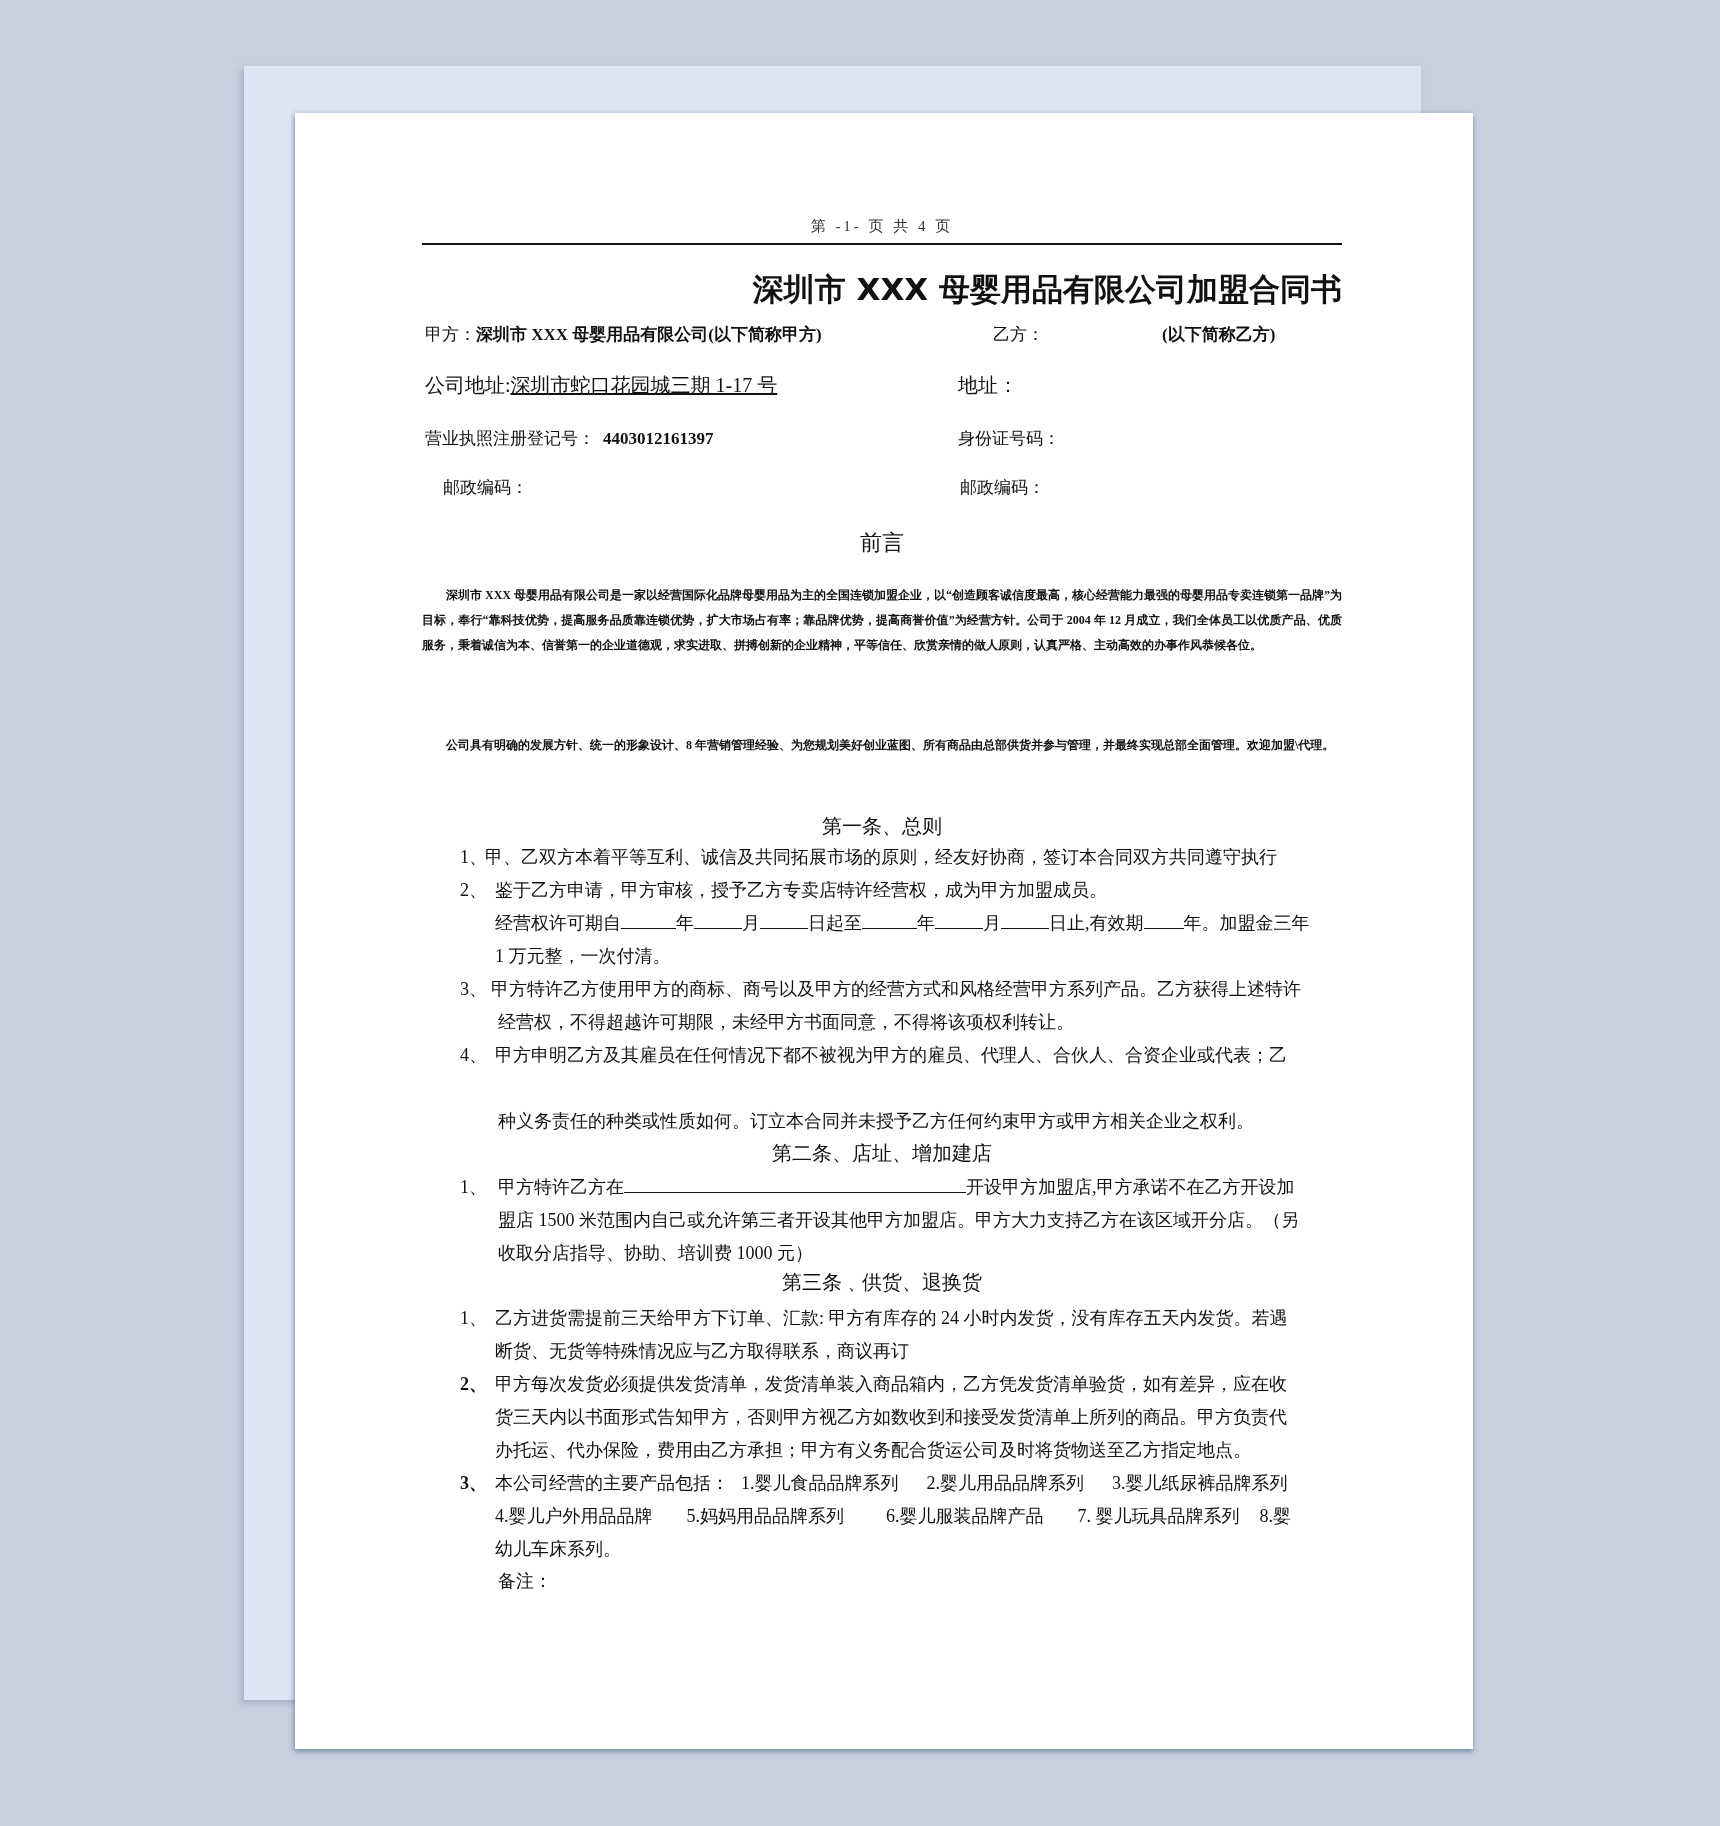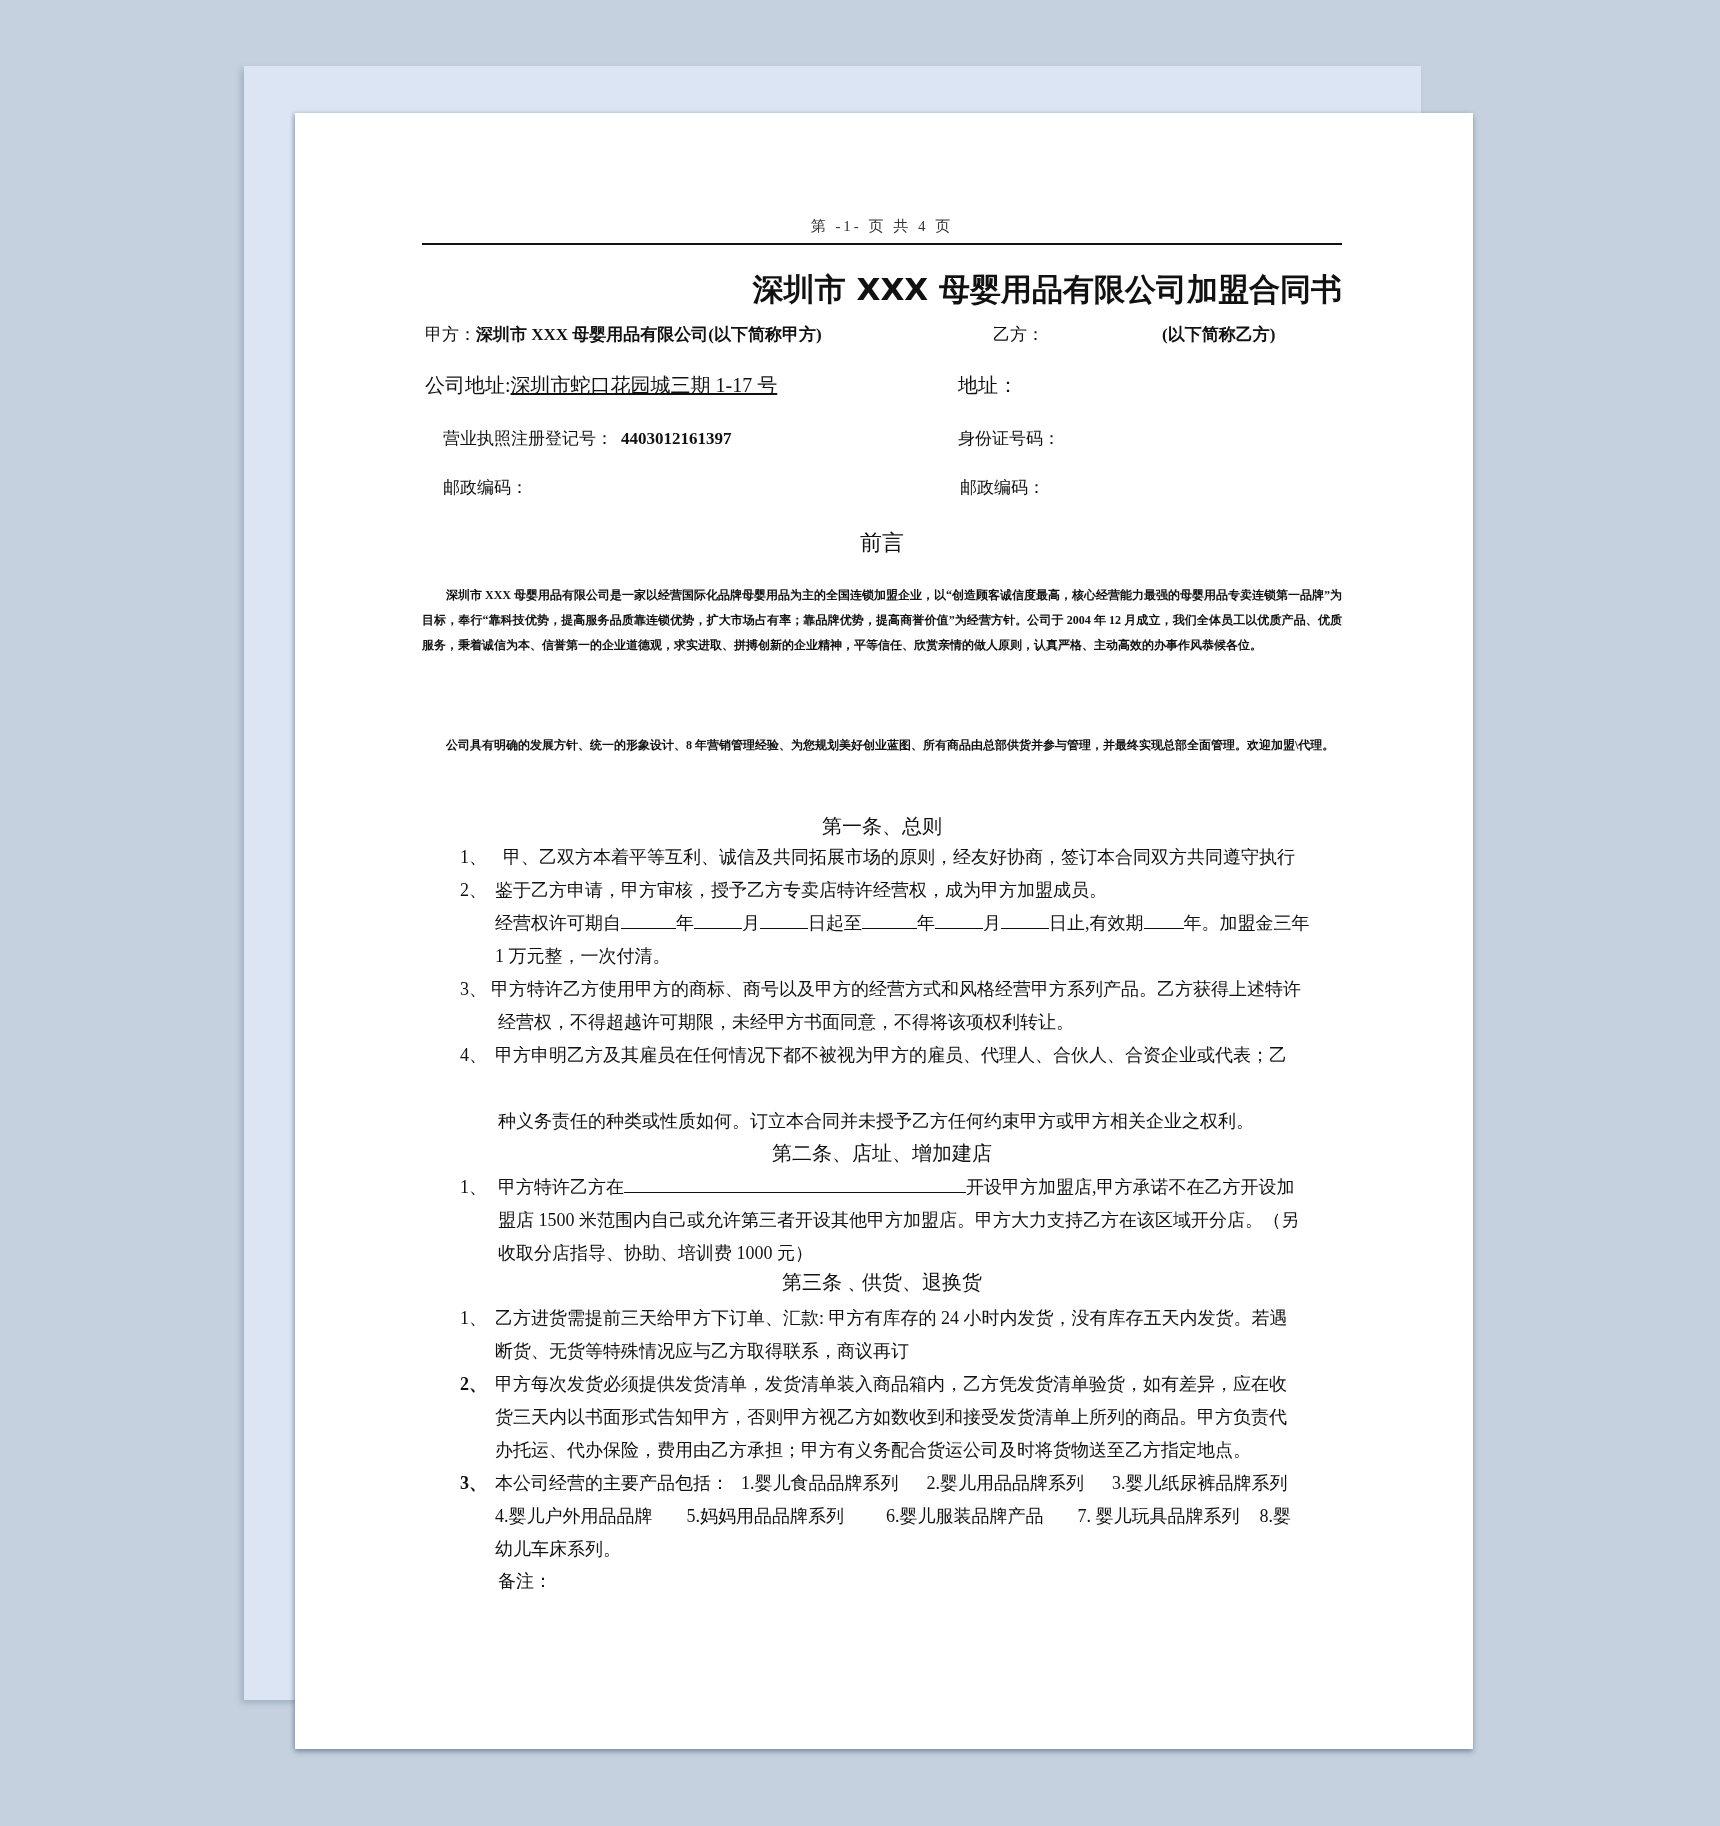--- a/index.html
+++ b/index.html
@@ -70,36 +70,36 @@
     <span>甲方：</span><span class="bold">深圳市 XXX 母婴用品有限公司(以下简称甲方)</span>
   </div>
   <div class="abs party" style="left:698px; top:210px;">乙方：</div>
   <div class="abs party bold" style="left:867px; top:210px;">(以下简称乙方)</div>
 
   <div class="abs party big" style="left:130px; top:259px;">
     <span>公司地址:</span><span class="underline">深圳市蛇口花园城三期 1-17 号</span>
   </div>
   <div class="abs party big" style="left:663px; top:259px;">地址：</div>
 
-  <div class="abs party" style="left:130px; top:314px;margin-left:18px;">
+  <div class="abs party" style="left:130px; top:314px;">
     <span>营业执照注册登记号：</span><span class="bold" style="margin-left:8px;">4403012161397</span>
   </div>
   <div class="abs party" style="left:663px; top:314px;">身份证号码：</div>
 
   <div class="abs party" style="left:148px; top:363px;">邮政编码：</div>
   <div class="abs party" style="left:665px; top:363px;">邮政编码：</div>
 
   <div class="section-title big" style="top:415px;">前言</div>
   <div class="para" style="top:470px;">深圳市 XXX 母婴用品有限公司是一家以经营国际化品牌母婴用品为主的全国连锁加盟企业，以“创造顾客诚信度最高，核心经营能力最强的母婴用品专卖连锁第一品牌”为目标，奉行“靠科技优势，提高服务品质靠连锁优势，扩大市场占有率；靠品牌优势，提高商誉价值”为经营方针。公司于 2004 年 12 月成立，我们全体员工以优质产品、优质服务，秉着诚信为本、信誉第一的企业道德观，求实进取、拼搏创新的企业精神，平等信任、欣赏亲情的做人原则，认真严格、主动高效的办事作风恭候各位。</div>
   <div class="para" style="top:620px;">公司具有明确的发展方针、统一的形象设计、8 年营销管理经验、为您规划美好创业蓝图、所有商品由总部供货并参与管理，并最终实现总部全面管理。欢迎加盟\代理。</div>
 
   <div class="section-title" style="top:700px;">第一条、总则</div>
 
   <div class="line" style="left:165px; top:732px;">1、</div>
-  <div class="line" style="left:208px; top:732px;">甲、乙双方本着平等互利、诚信及共同拓展市场的原则，经友好协商，签订本合同双方共同遵守执行</div>
+  <div class="line" style="left:190px; top:732px;">甲、乙双方本着平等互利、诚信及共同拓展市场的原则，经友好协商，签订本合同双方共同遵守执行</div>
 
   <div class="line" style="left:165px; top:765px;">2、</div>
   <div class="line" style="left:200px; top:765px;">鉴于乙方申请，甲方审核，授予乙方专卖店特许经营权，成为甲方加盟成员。</div>
 
   <div class="line" style="left:200px; top:798px;">
     <span>经营权许可期自</span><span class="blank" style="width:55px;"></span><span>年</span><span class="blank" style="width:48px;"></span><span>月</span><span class="blank" style="width:48px;"></span><span>日起至</span><span class="blank" style="width:55px;"></span><span>年</span><span class="blank" style="width:48px;"></span><span>月</span><span class="blank" style="width:48px;"></span><span>日止,有效期</span><span class="blank" style="width:40px;"></span><span>年。加盟金三年</span>
   </div>
   <div class="line" style="left:200px; top:831px;">1 万元整，一次付清。</div>
 
   <div class="line" style="left:165px; top:864px;">3、</div>

